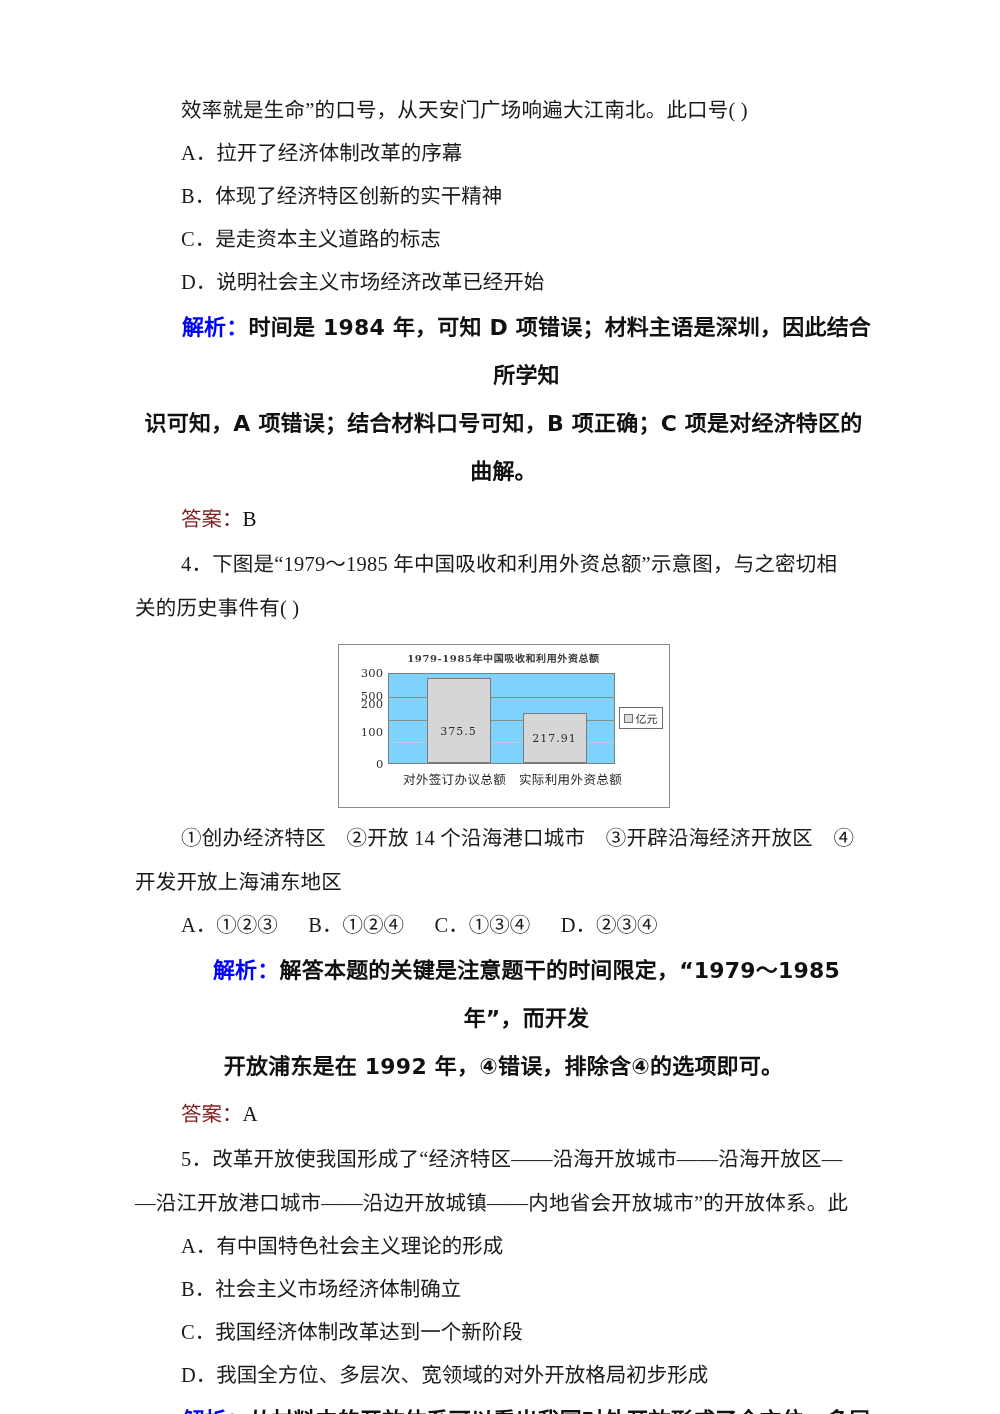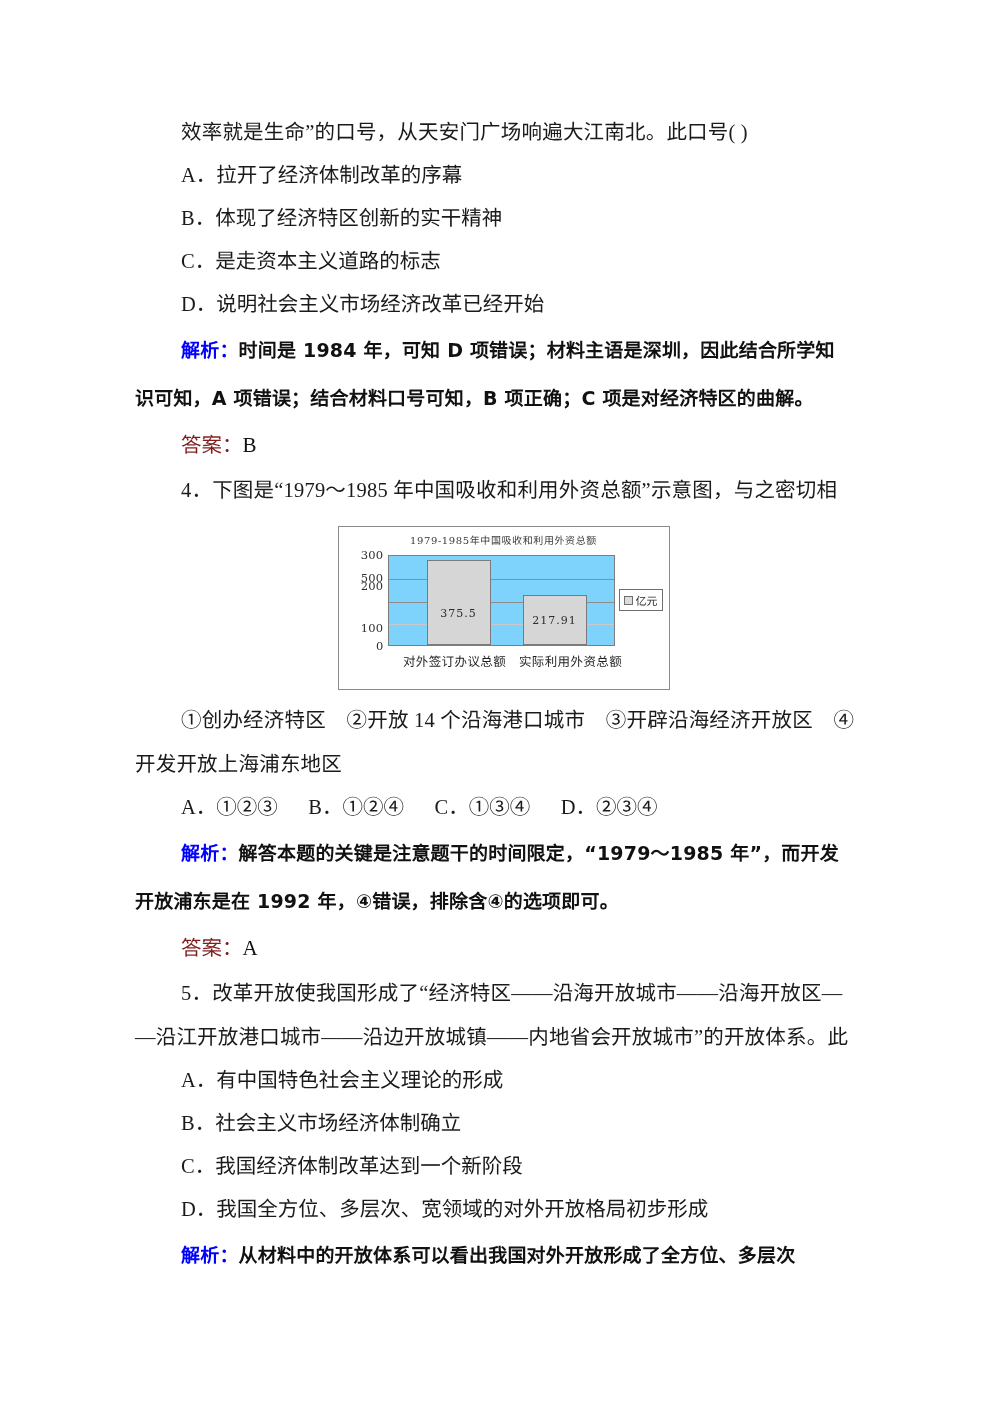--- a/index.html
+++ b/index.html
@@ -16,21 +16,21 @@
     color: #1a1a1a;
     overflow: hidden;
   }
 
   .page {
     position: absolute;
     left: 0; top: 0;
     width: 1000px;
     height: 1240px;
     box-sizing: border-box;
-    padding: 110px 128px 0 135px;
+    padding: 88px 128px 0 135px;
   }
 
   
   .line {
     font-size: 20.5px;
     line-height: 44px;
     letter-spacing: 0.2px;
     white-space: nowrap;
   }
   .para {
@@ -51,25 +51,26 @@
     font-family: "Liberation Serif", serif;
     letter-spacing: 0px;
   }
   .opt .mark::after {
     content: "";
   }
   .optgap { display: inline-block; width: 10px; }
 
   
   .analysis {
-    font-size: 19px;
+    font-size: 22px;
     line-height: 48px;
     letter-spacing: 0.2px;
     font-family: "DejaVu Sans", "Liberation Sans", sans-serif;
     font-weight: 600;
+    text-align: center;
   }
   .analysis .lbl {
     color: #0000ff;
     font-weight: 700;
   }
   .analysis .body {
     color: #111111;
     font-weight: 600;
   }
   .answer {
@@ -104,21 +105,21 @@
     border: 1px solid #8a8a8a;
     background: #ffffff;
     box-sizing: border-box;
     font-family: "DejaVu Serif", "Liberation Serif", serif;
   }
   .chart-title {
     position: absolute;
     top: 5px; left: 0; right: 0;
     text-align: center;
     font-size: 10px;
-    font-weight: 400;
+    font-weight: 700;
     letter-spacing: 0.6px;
     color: #3a3a3a;
     white-space: nowrap;
   }
   
   .plot {
     position: absolute;
     left: 49px;
     top: 28px;
     width: 227px;
@@ -219,30 +220,31 @@
     <span class="body">识可知，A 项错误；结合材料口号可知，B 项正确；C 项是对经济特区的曲解。</span>
   </div>
 
   <div class="answer indent">
     <span class="lbl">答案：</span><span class="val">B</span>
   </div>
 
   <div class="line indent">
     <span class="ser">4．</span><span>下图是“1979～1985 年中国吸收和利用外资总额”示意图，与之密切相</span>
   </div>
+  <div class="line">关的历史事件有(      )</div>
 
   <div class="figure-wrap">
     <div class="chart">
 
       <div class="chart-title">1979-1985年中国吸收和利用外资总额</div>
 
       <div class="ytick" style="top:28px;">300</div>
       <div class="ytick" style="top:50.8px;">500</div>
       <div class="ytick" style="top:59px;">200</div>
-      <div class="ytick" style="top:101px;">100</div>
+      <div class="ytick" style="top:87px;">100</div>
       <div class="ytick" style="top:119px;">0</div>
 
       <div class="plot">
 
         <div class="gridline" style="top:22.7px;"></div>
         <div class="gridline" style="top:45.5px;"></div>
         <div class="gridline faint" style="top:68.2px;"></div>
 
         <div class="bar" style="left:38px; width:64px; height:85.4px;">
           <div class="bar-label" style="top:46px;">375.5</div>

